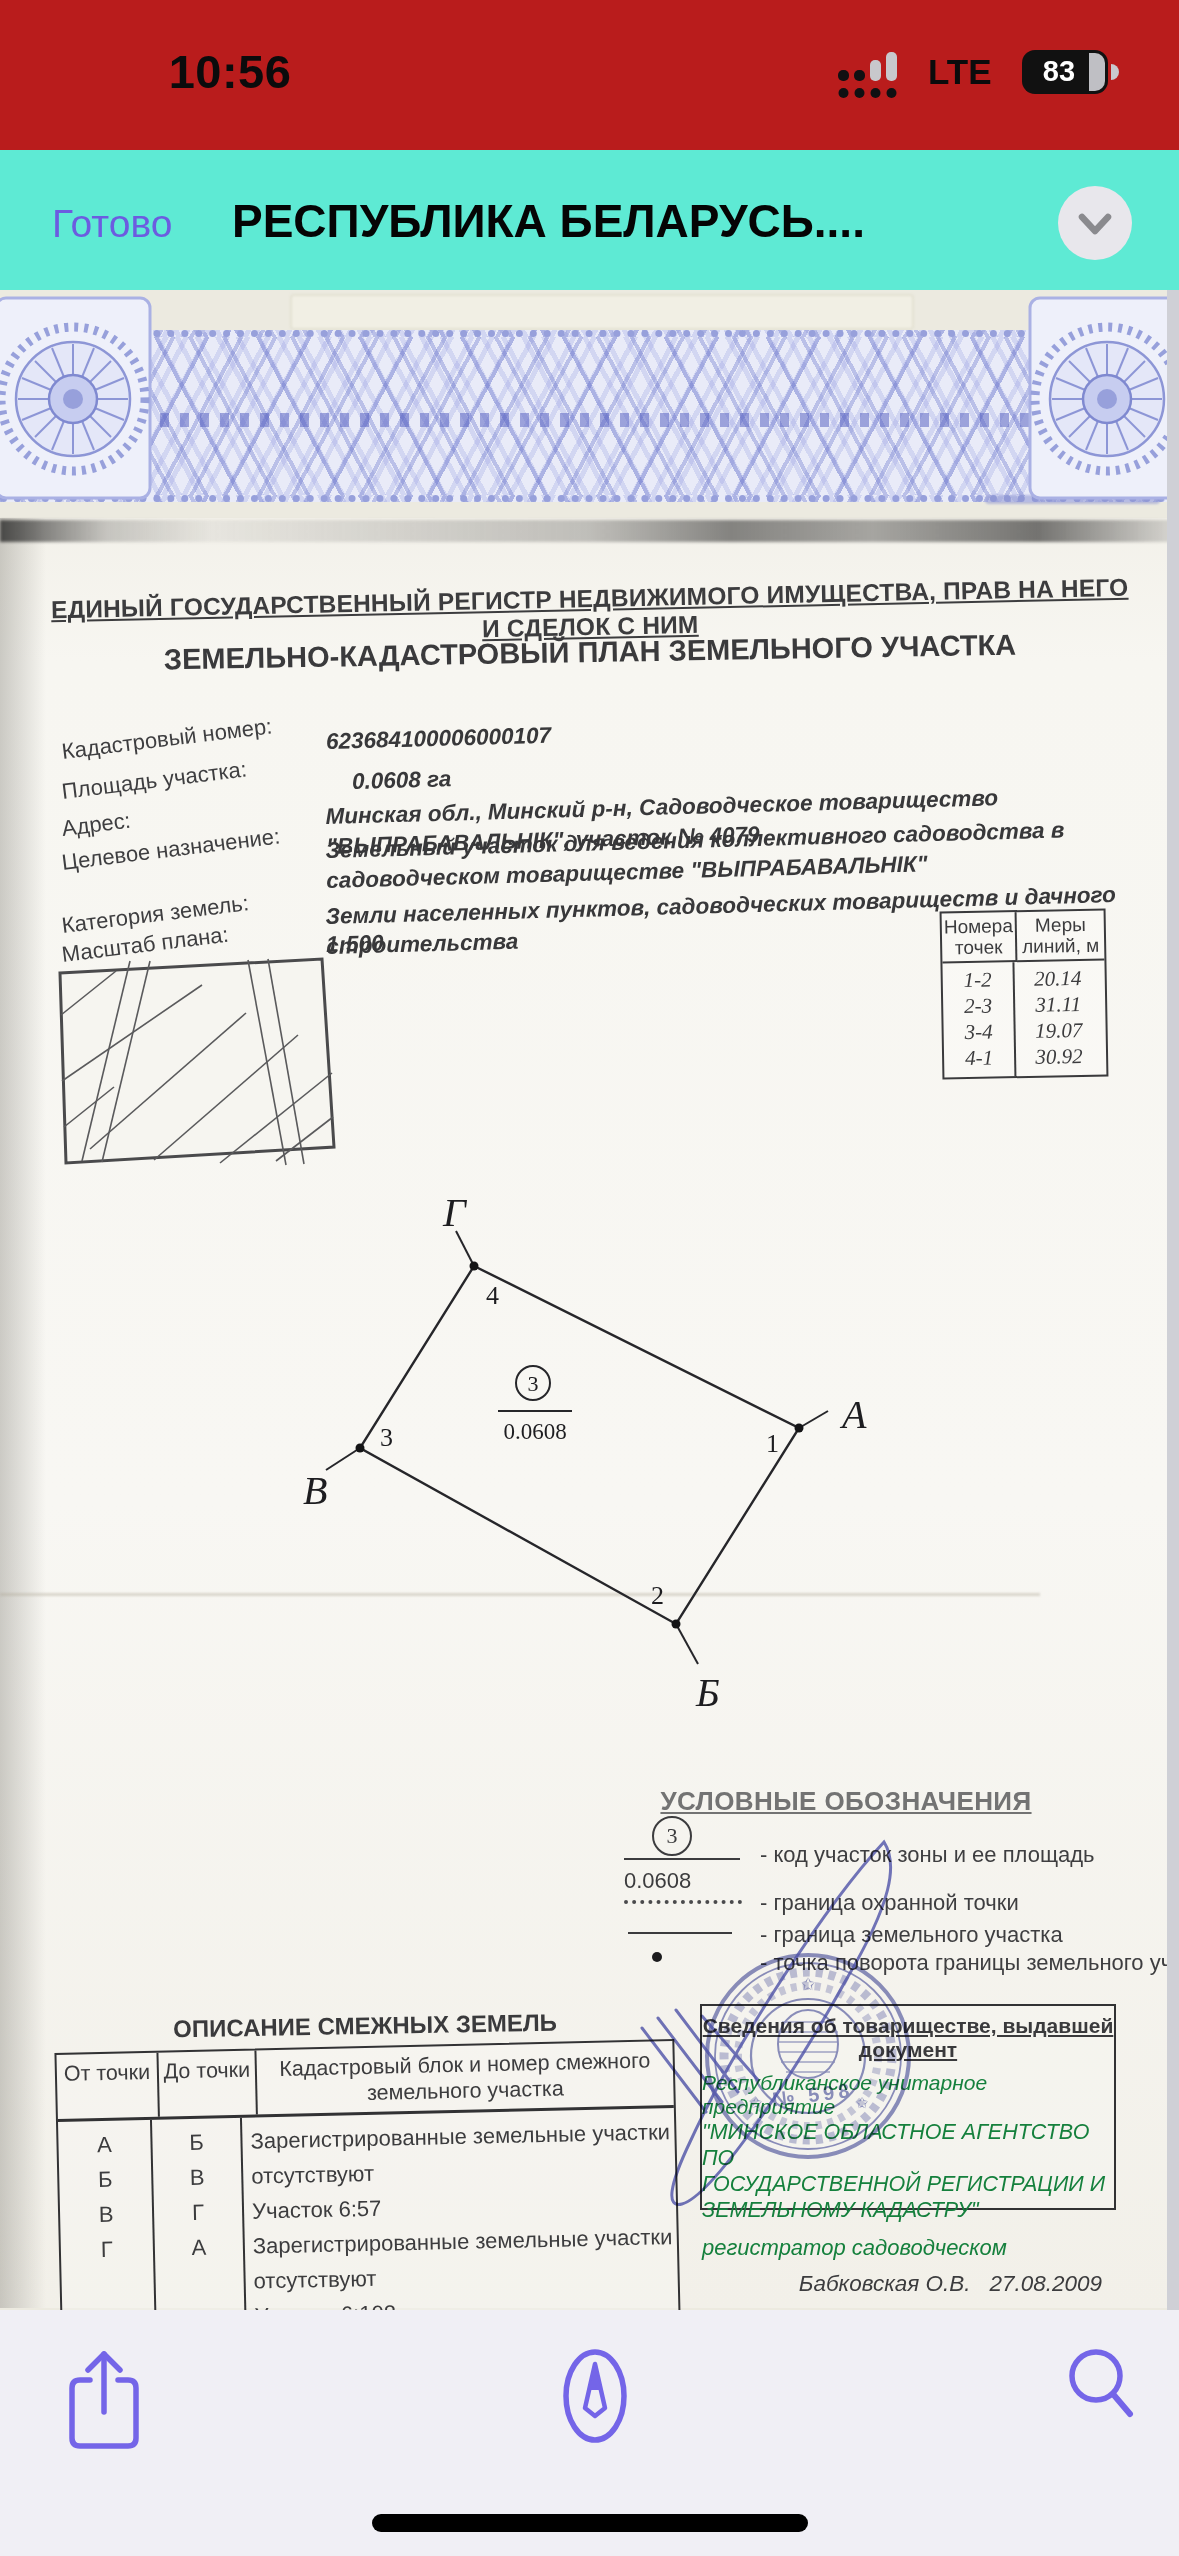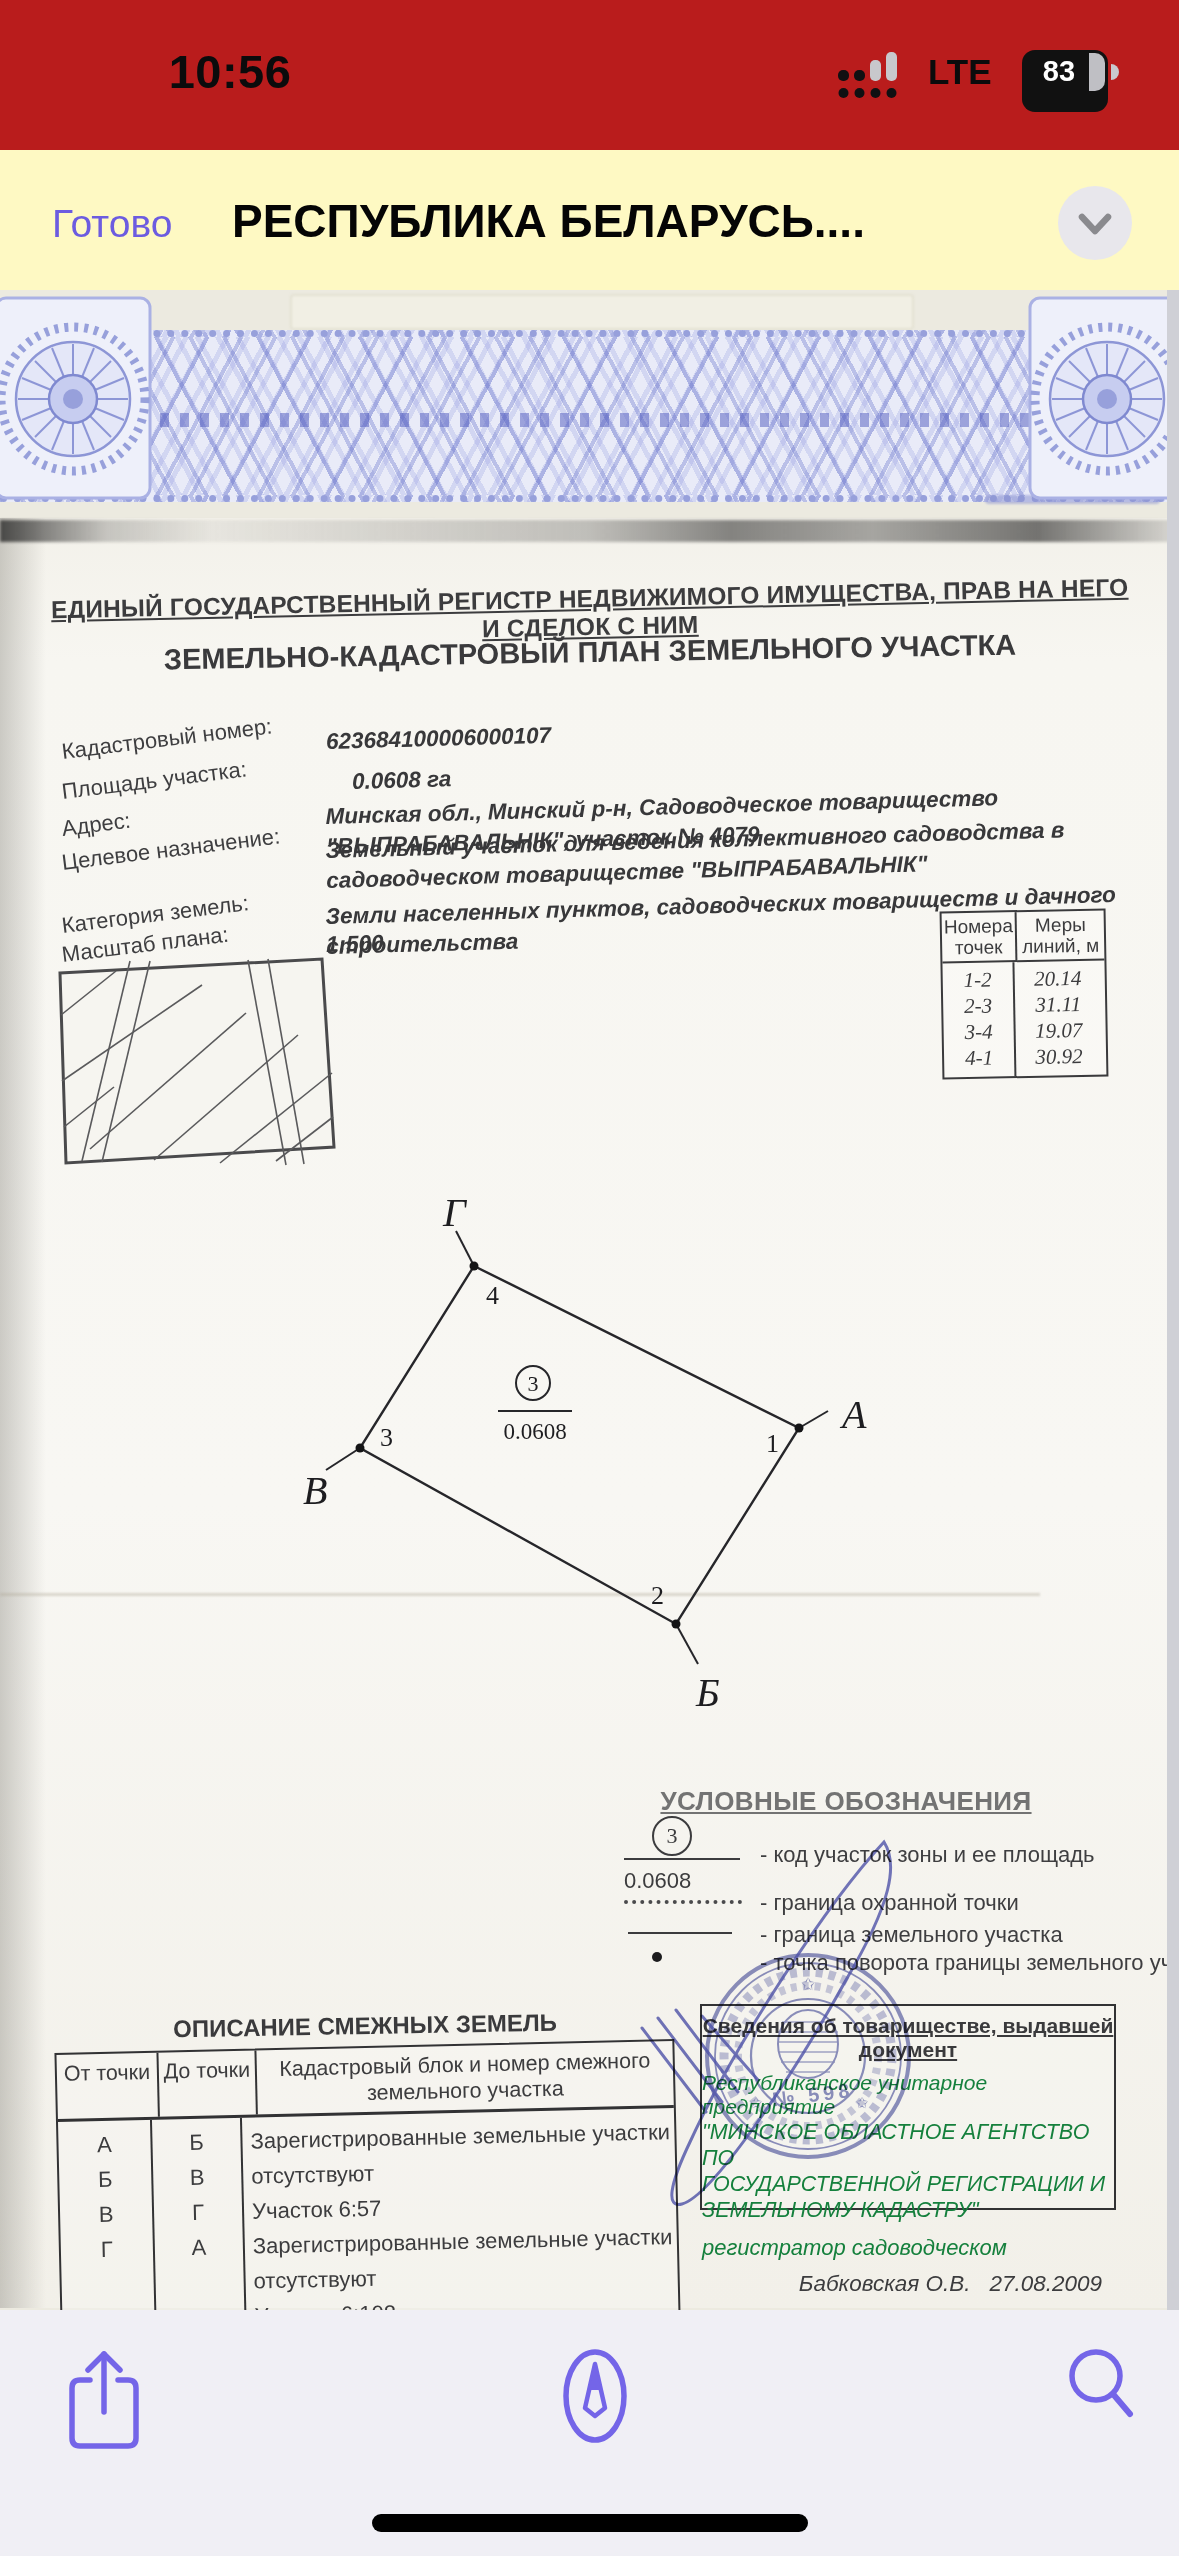--- a/index.html
+++ b/index.html
@@ -5,31 +5,31 @@
   html,body{margin:0;padding:0;background:#444;}
   .screen{position:relative;width:1179px;height:2556px;background:#ffffff;overflow:hidden;
           font-family:"Liberation Sans",sans-serif;margin:0 auto;}
 
   
   .statusbar{position:absolute;left:0;top:0;width:1179px;height:150px;background:#b91c1c;z-index:40;}
   .time{position:absolute;left:130px;top:44px;width:200px;text-align:center;
         font-size:47px;font-weight:700;color:#0b0b0c;letter-spacing:.5px;}
   .sig{position:absolute;left:836px;top:52px;}
   .lte{position:absolute;left:928px;top:52px;font-size:35px;font-weight:600;color:#0b0b0c;}
-  .battery{position:absolute;left:1022px;top:50px;width:86px;height:62px;background:#111;
+  .battery{position:absolute;left:1022px;top:50px;width:86px;height:44px;background:#111;
            border-radius:13px;}
   .battery .pct{position:absolute;left:0;top:5px;width:74px;text-align:center;color:#fff;
                 font-size:29px;font-weight:700;}
   .battery .tail{position:absolute;right:3px;top:3px;width:16px;height:38px;background:#bfbfc4;
                  border-radius:0 10px 10px 0;}
   .bcap{position:absolute;left:1111px;top:64px;width:8px;height:16px;background:#c9c9ce;
         border-radius:0 8px 8px 0;}
 
   
-  .navbar{position:absolute;left:0;top:150px;width:1179px;height:140px;background:#fef9c3;z-index:40;}
+  .navbar{position:absolute;left:0;top:150px;width:1179px;height:140px;background:#5eead4;z-index:40;}
   .done{position:absolute;left:52px;top:52px;font-size:39px;color:#6C5CE0;}
   .navtitle{position:absolute;left:232px;top:44px;width:810px;font-size:46px;font-weight:700;
             color:#050505;white-space:nowrap;overflow:hidden;}
   .chev-btn{position:absolute;left:1058px;top:36px;width:74px;height:74px;border-radius:50%;
             background:#E8E7EC;}
 
   
   .photo{position:absolute;left:0;top:290px;width:1179px;height:2020px;background:#ECEAE0;overflow:hidden;}
   .photo-redge{position:absolute;right:0;top:0;width:12px;height:100%;background:#cfd0d6;z-index:9;}
 

